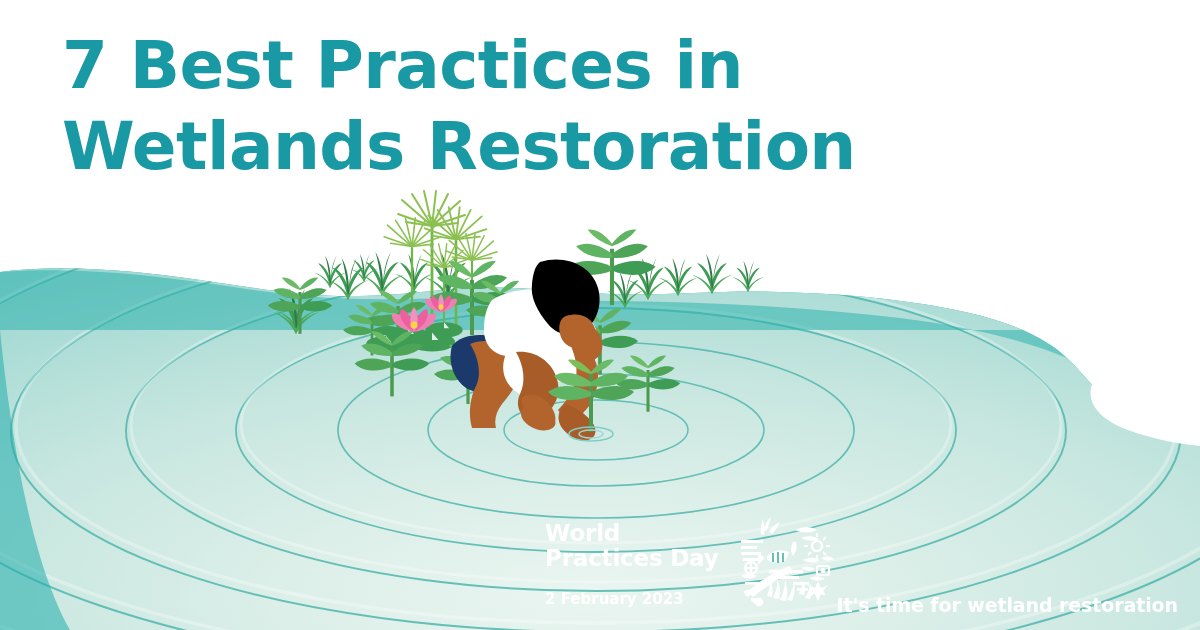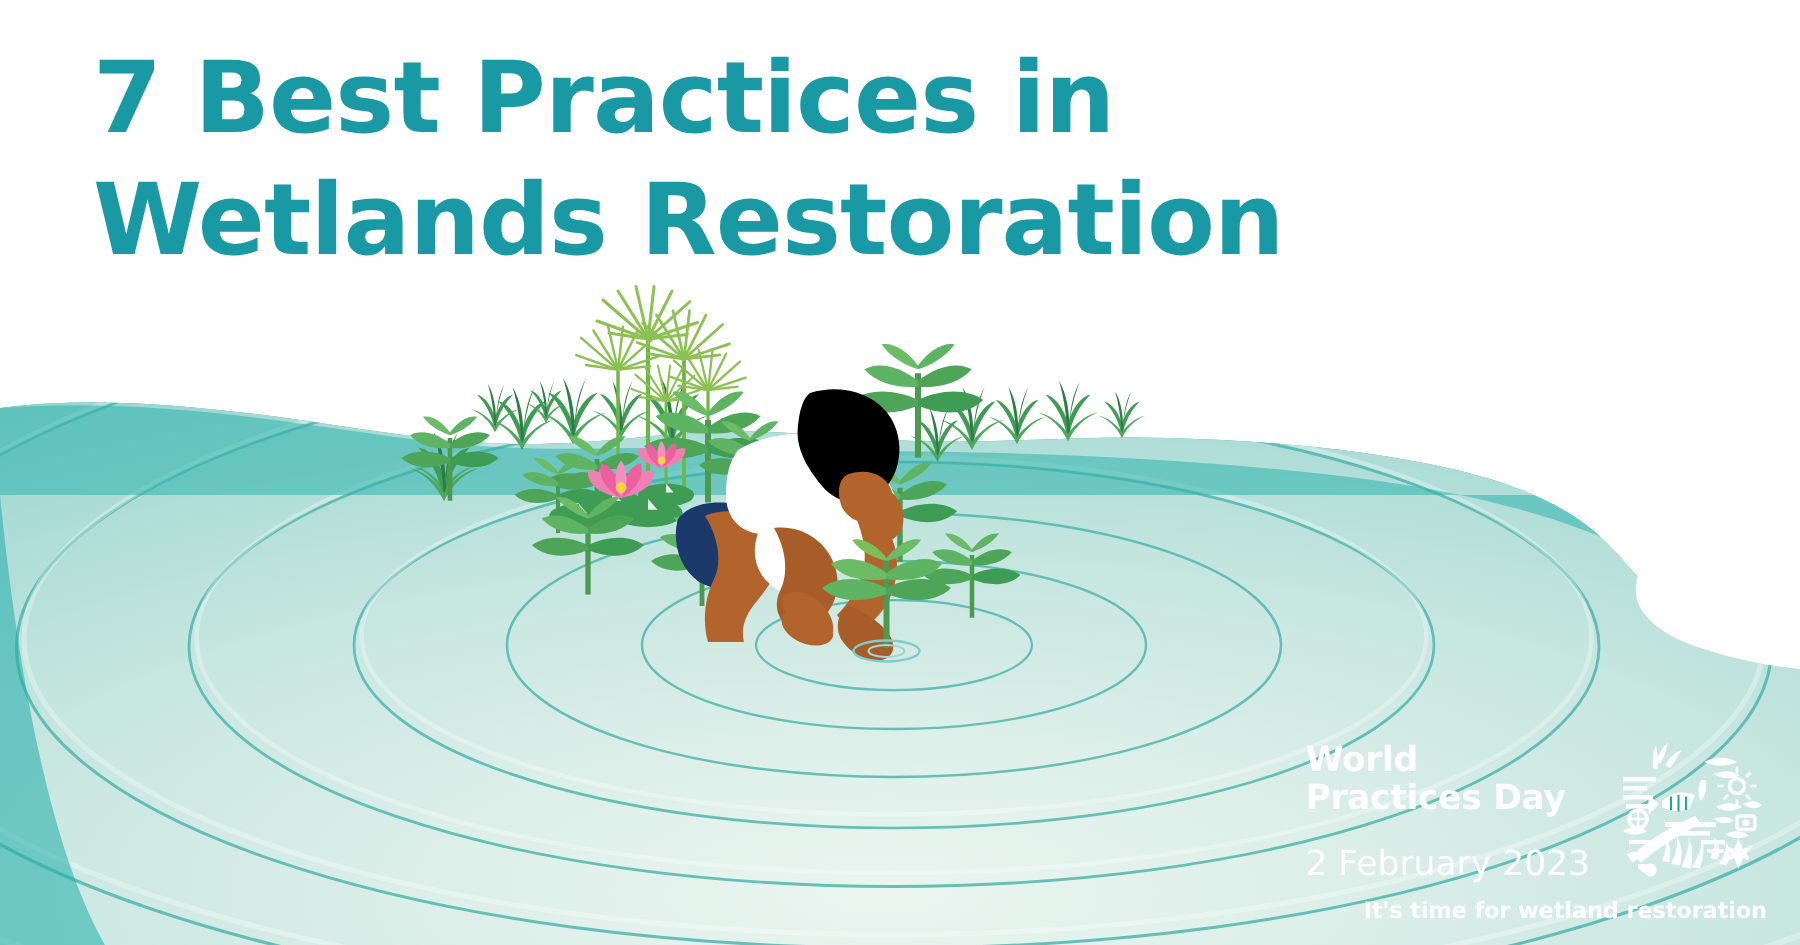--- a/index.html
+++ b/index.html
@@ -33,39 +33,39 @@
 
   
   .scene{position:absolute;left:0;top:0;width:1200px;height:630px;z-index:20;pointer-events:none;}
 
   
   .logo{
     position:absolute;
     right:22px;bottom:14px;
     z-index:60;
     display:flex;
-    flex-direction:column;
+    flex-direction:row;
     align-items:flex-end;
   }
   .logo-row{display:flex;align-items:center;gap:14px;}
   .logo-text{
     text-align:left;
     color:#ffffff;
     font-family:"DejaVu Sans","Liberation Sans",sans-serif;
     line-height:1.08;
   }
   .logo-l1,.logo-l2{font-weight:700;font-size:23px;letter-spacing:-0.2px;}
-  .logo-date{font-weight:400;font-size:23px;letter-spacing:0px;margin-top:20px;}
+  .logo-date{font-weight:700;font-size:15px;letter-spacing:0px;margin-top:20px;}
   .logo-mark{width:104px;height:104px;flex:0 0 104px;}
   .tagline{
     margin-top:4px;
     color:#ffffff;
     font-family:"DejaVu Sans","Liberation Sans",sans-serif;
     font-weight:700;
-    font-size:15px;
+    font-size:19px;
     letter-spacing:-0.1px;
     white-space:nowrap;
     text-align:right;
   }
 </style>
 </head>
 <body>
 
 <div id="poster">
 

